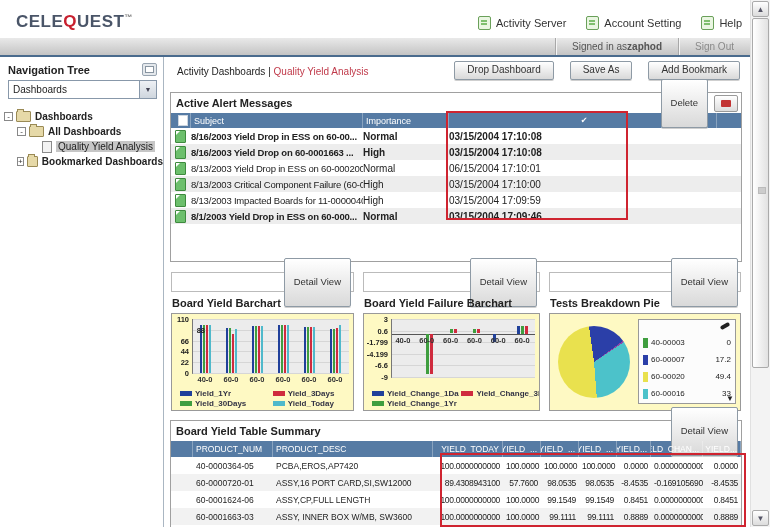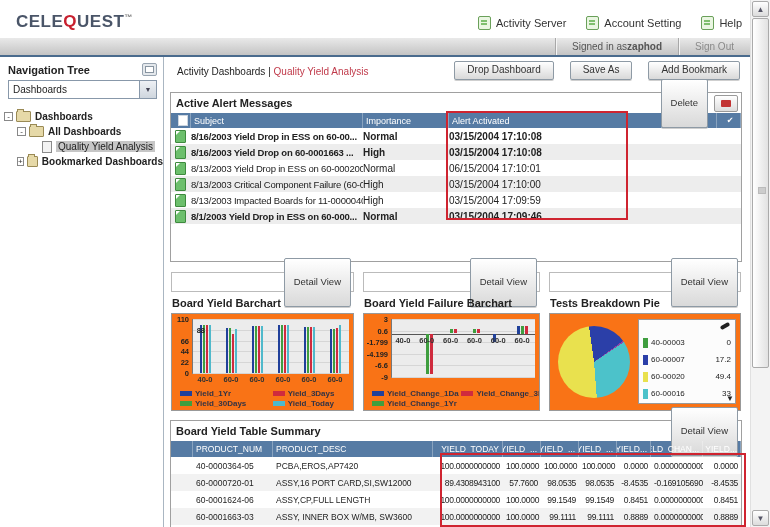--- a/index.html
+++ b/index.html
@@ -66,21 +66,21 @@
   .arow:nth-child(even){background:#ededed;}
   .acell{overflow:hidden;white-space:nowrap;}
   .asub{font-size:9.5px;letter-spacing:-.2px;}
   .green-doc{width:9px;height:11px;background:#6cbf6c;border:1px solid #3e8a3e;border-radius:1px;margin-left:4px;display:block;position:relative;}
   .green-doc::before{content:"";position:absolute;left:0;top:0;border:2px solid #fff;border-right-color:transparent;border-bottom-color:transparent;width:0;height:0;}
 
   
   .cpanel{position:absolute;}
   .dbar{height:20px;border:1px solid #bbb;display:flex;justify-content:flex-end;align-items:center;padding-right:2px;box-sizing:border-box;background:#fff;}
   .ctitle{font-size:11px;font-weight:bold;margin:5px 0 3px 1px;height:13px;}
-  .cbox{border:1px solid #999;height:96px;position:relative;overflow:hidden;background:#f97316;}
+  .cbox{border:1px solid #999;height:96px;position:relative;overflow:hidden;background:#fef9c3;}
   .plot{position:absolute;background:#ececec;border-left:1px solid #777;border-bottom:1px solid #999;overflow:visible;}
   .gline{position:absolute;left:0;right:0;height:1px;background:#d6d6d6;}
   .zline{background:#555;}
   .ylab{position:absolute;font-size:7.5px;font-weight:bold;color:#222;text-align:right;}
   .xlab{position:absolute;font-size:7.5px;font-weight:bold;color:#333;text-align:center;white-space:nowrap;overflow:hidden;}
   .bar{position:absolute;}
   .lgd{position:absolute;left:8px;bottom:2px;right:2px;display:grid;grid-template-columns:53% 47%;gap:1px 2px;font-size:8px;font-weight:bold;color:#334;line-height:9px;}
   .litem{display:flex;align-items:center;gap:3px;white-space:nowrap;overflow:hidden;}
   .lsw{width:12px;height:5px;flex:none;}
 
@@ -200,21 +200,20 @@
       <span class="red-btn">
           <span class="red-glyph"></span>
         </span>
     </div>
     <div class="agrid" id="alert-head">
       <div class="hc">
           <span class="hdr-doc"></span>
         </div>
       <div class="hc">Subject</div>
       <div class="hc">Importance</div>
-      <div class="hc">Alert Activated</div>
       <div class="hc chk">✔</div>
     </div>
     <div id="alert-rows">
         <div class="arow">
           <div class="acell">
             <span class="green-doc"></span>
           </div>
           <div class="acell asub b">8/16/2003 Yield Drop in ESS on 60-00...</div>
           <div class="acell b">Normal</div>
           <div class="acell b">03/15/2004 17:10:08</div>

